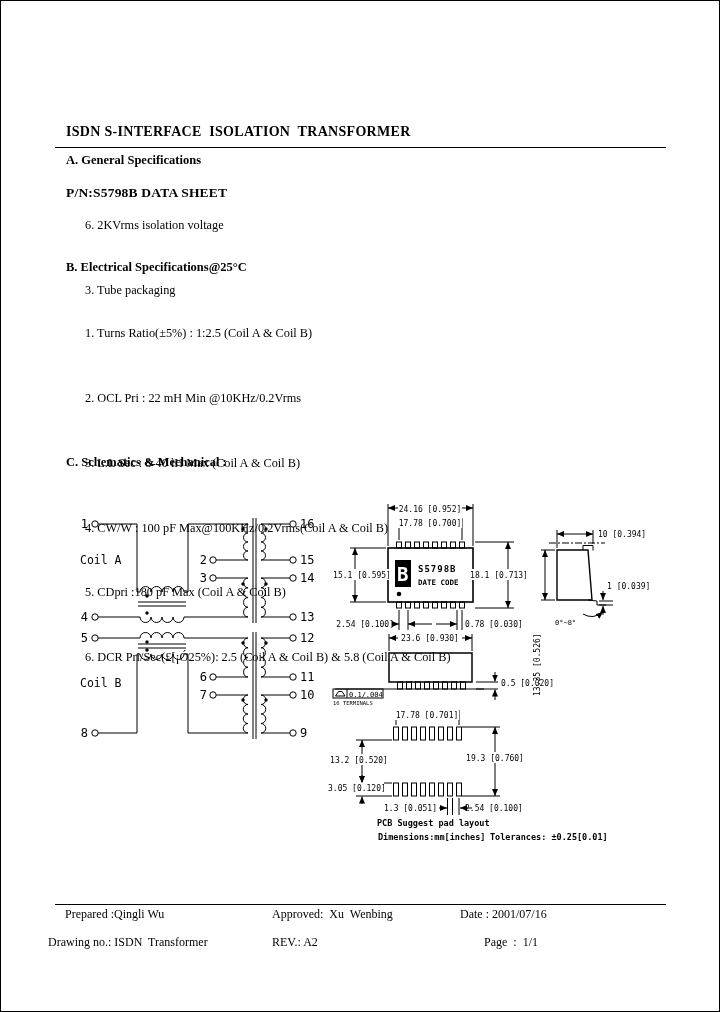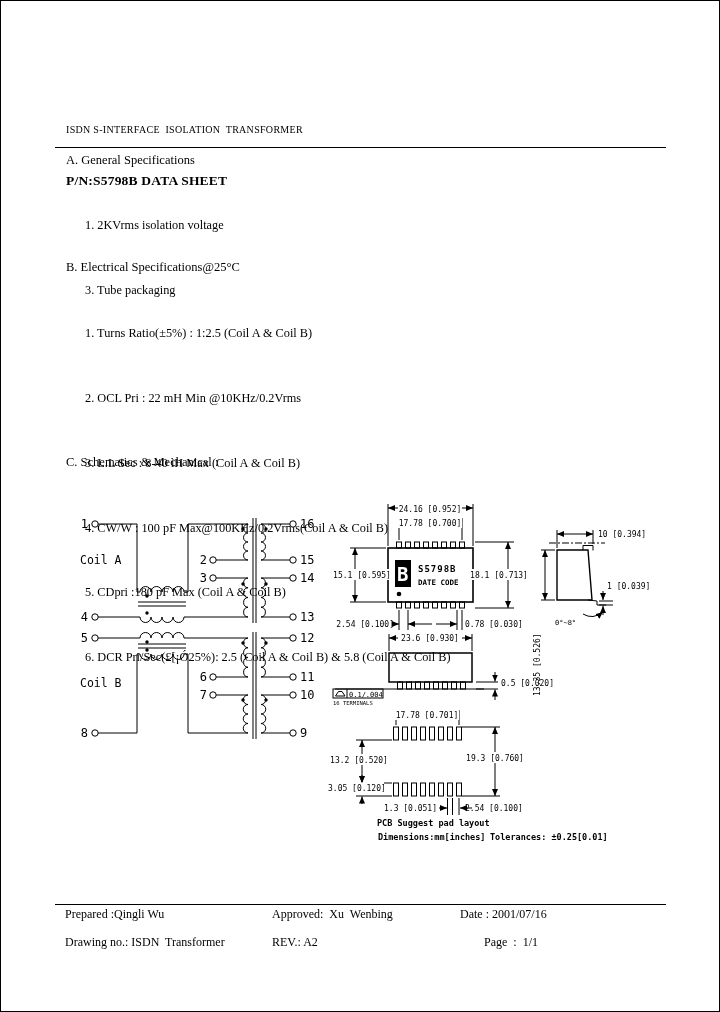--- a/index.html
+++ b/index.html
@@ -1,22 +1,22 @@
 <!DOCTYPE html>
 <html><head>
 <meta charset="utf-8">
 <style>
   html,body{margin:0;padding:0}
   body{width:720px;height:1012px;background:#fff;font-family:"Liberation Serif",serif;color:#000;position:relative;overflow:hidden}
   .frame{position:absolute;inset:0;border:1px solid #000}
   .abs{position:absolute;white-space:pre}
-  .t1{font-weight:normal;font-size:10px;letter-spacing:.3px}
-  .t2{font-weight:bold;font-size:13.5px;margin-top:2px;letter-spacing:.2px}
+  .t1{font-weight:bold;font-size:14px;letter-spacing:.3px}
+  .t2{font-weight:bold;font-size:13.5px;margin-top:9px;letter-spacing:.2px}
   .rule{position:absolute;left:55px;width:611px;height:1px;background:#000}
-  .sechead{font-weight:normal;font-size:12.5px}
+  .sechead{font-weight:bold;font-size:12.5px}
   .items{font-size:12.3px;line-height:21.6px}
   .foot{font-size:12px}
   svg text{font-family:"DejaVu Sans Mono",monospace;fill:#000}
   .pn{font-size:12px}
   .cl{font-size:11.5px}
   .dim{font-size:8px}
   .dim7{font-size:7px}
   .tiny{font-size:5.5px}
   .cap{font-size:8.5px;font-weight:bold}
   .pkg1{font-size:9px;font-weight:bold;letter-spacing:1px}
@@ -30,21 +30,21 @@
 
 <div class="abs" style="left:66px;top:88px">
   <div class="t1">ISDN S-INTERFACE  ISOLATION  TRANSFORMER</div>
   <div class="t2">P/N:S5798B DATA SHEET</div>
 </div>
 
 <div class="rule" style="top:147px"></div>
 
 <div class="abs sechead" style="left:66px;top:153px">A. General Specifications</div>
 <div class="abs items" style="left:85px;top:172px">
-  <div>1. 2KVrms isolation voltage</div>
+  <div>6. 2KVrms isolation voltage</div>
   <div>3. Tube packaging</div>
 </div>
 
 <div class="abs sechead" style="left:66px;top:260px">B. Electrical Specifications@25°C</div>
 <div class="abs items" style="left:85px;top:280px">
   <div>1. Turns Ratio(±5%) : 1:2.5 (Coil A &amp; Coil B)</div>
   <div>2. OCL Pri : 22 mH Min @10KHz/0.2Vrms</div>
   <div>3. L.L Sec : 8-40 ìH Max (Coil A &amp; Coil B)</div>
   <div>4. CW/W : 100 pF Max@100KHz/0.2Vrms(Coil A &amp; Coil B)</div>
   <div>5. CDpri :180 pF Max (Coil A &amp; Coil B)</div>
@@ -311,15 +311,15 @@
   <text class="dim" x="413" y="323">2.54 [0.100]</text>
   <text class="cap" x="325" y="338">PCB Suggest pad layout</text>
   <text class="cap" x="326" y="352">Dimensions:mm[inches]</text>
   <text class="cap" x="438" y="352">Tolerances: ±0.25[0.01]</text>
 </svg>
 
 <div class="rule" style="top:904px"></div>
 <div class="abs foot" style="left:65px;top:907px">Prepared :Qingli Wu</div>
 <div class="abs foot" style="left:272px;top:907px">Approved:  Xu  Wenbing</div>
 <div class="abs foot" style="left:460px;top:907px">Date : 2001/07/16</div>
-<div class="abs foot" style="left:65px;top:935px">Drawing no.: ISDN  Transformer</div>
+<div class="abs foot" style="left:48px;top:935px">Drawing no.: ISDN  Transformer</div>
 <div class="abs foot" style="left:272px;top:935px">REV.: A2</div>
 <div class="abs foot" style="left:484px;top:935px">Page  :  1/1</div>
 
 </body></html>

